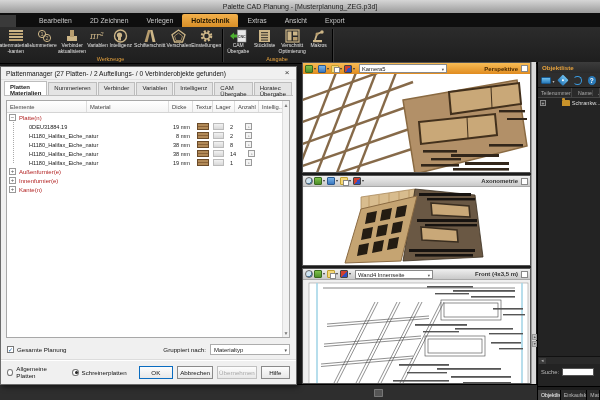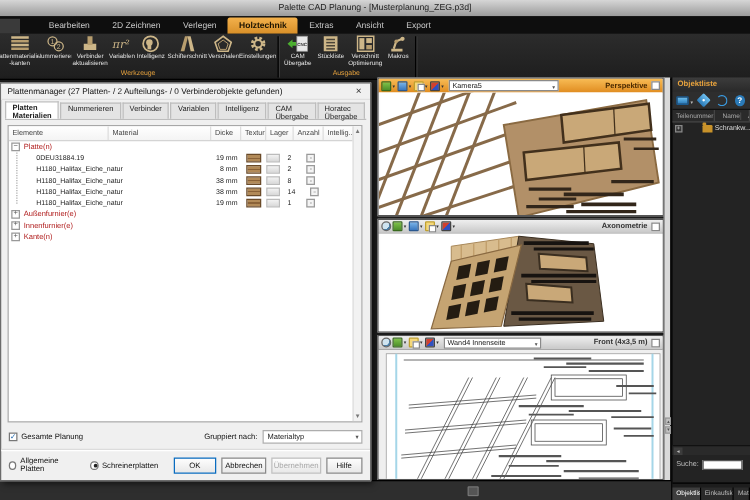--- a/index.html
+++ b/index.html
@@ -25,21 +25,21 @@
   .ribbon { position:absolute; left:0; top:27px; width:600px; height:37px;
     background:linear-gradient(#2c2c2c,#1e1e1e); border-bottom:1px solid #000; }
   .rgroup { position:absolute; top:0; height:29px; display:flex; }
   .rgrouplabel { position:absolute; top:29px; height:8px; width:100%;
     text-align:center; font-size:5.5px; color:#e8a33d; }
   .rgroupwrap { position:absolute; top:0; height:37px; }
   .rsep { position:absolute; top:2px; width:1px; height:33px; background:#000;
     box-shadow:1px 0 0 #3a3a3a; }
   .rbtn { height:29px; display:flex; flex-direction:column; align-items:center;
     justify-content:flex-start; overflow:hidden; padding-top:1px; }
-  .ricon { height:15px; display:flex; justify-content:center; }
+  .ricon { height:15px; display:flex; align-items:center; justify-content:center; }
   .rlabel { font-size:5px; line-height:1.15; color:#e6e6e6; text-align:center;
     white-space:normal; }
 
   
   .dialog { position:absolute; left:0; top:66px; width:297px; height:319px;
     background:#f0f0f0; border:1px solid #6b6b6b; box-shadow:2px 2px 5px rgba(0,0,0,.55); }
   .dlg-title { position:absolute; left:0; top:0; width:100%; height:13px;
     background:#f0f0f0; font-size:6.6px; color:#111; line-height:13px;
     padding-left:5px; border-bottom:1px solid #e0e0e0; }
   .dlg-close { position:absolute; right:2px; top:0; width:14px; height:12px;

